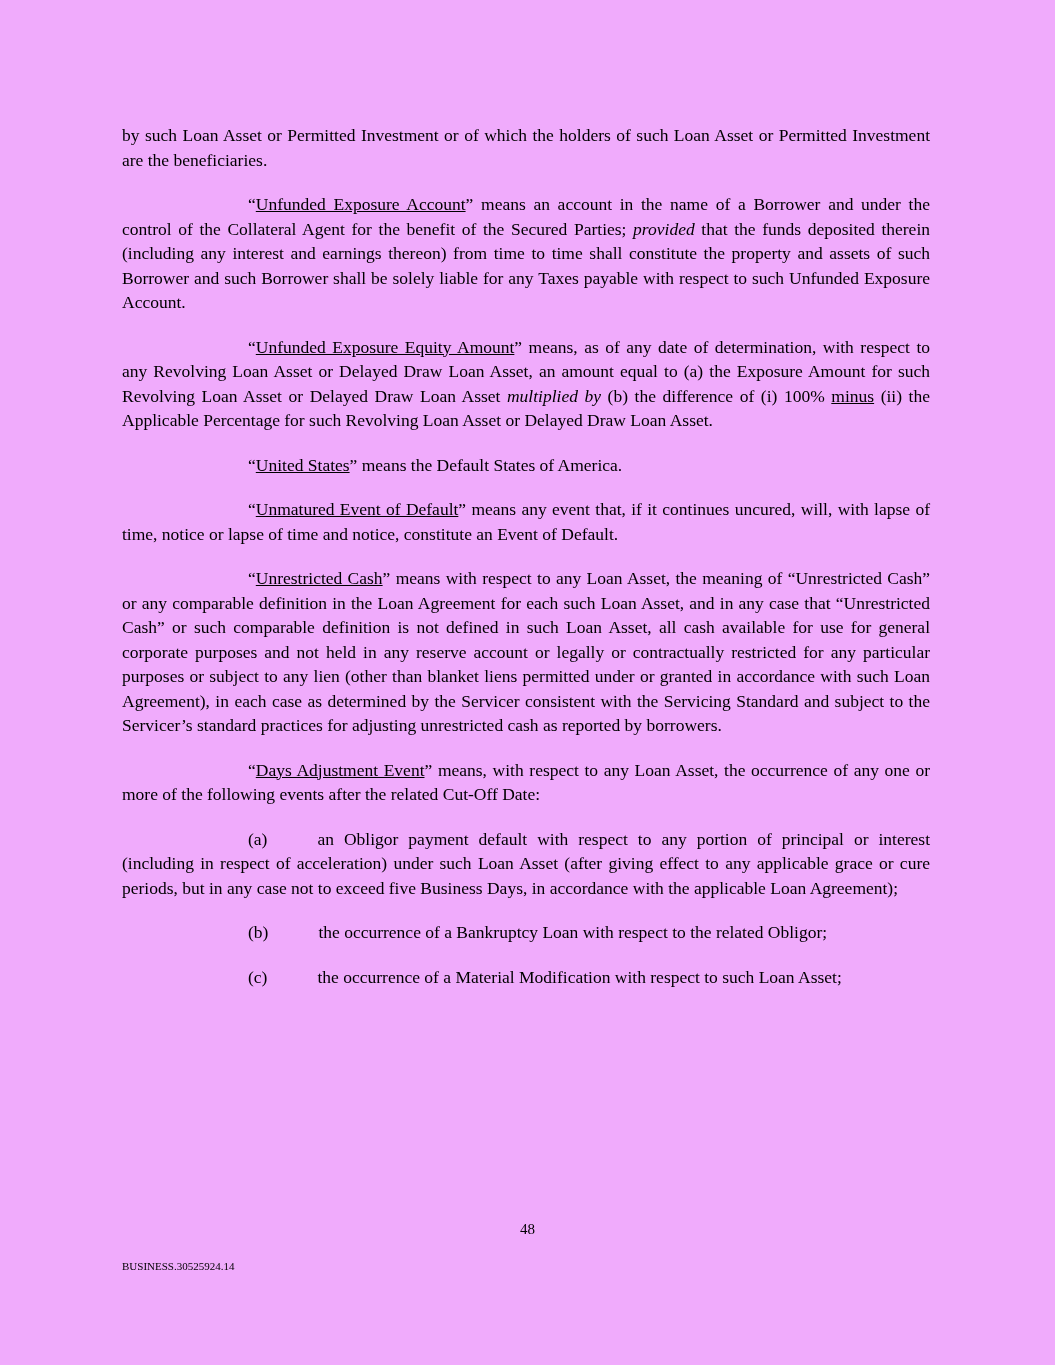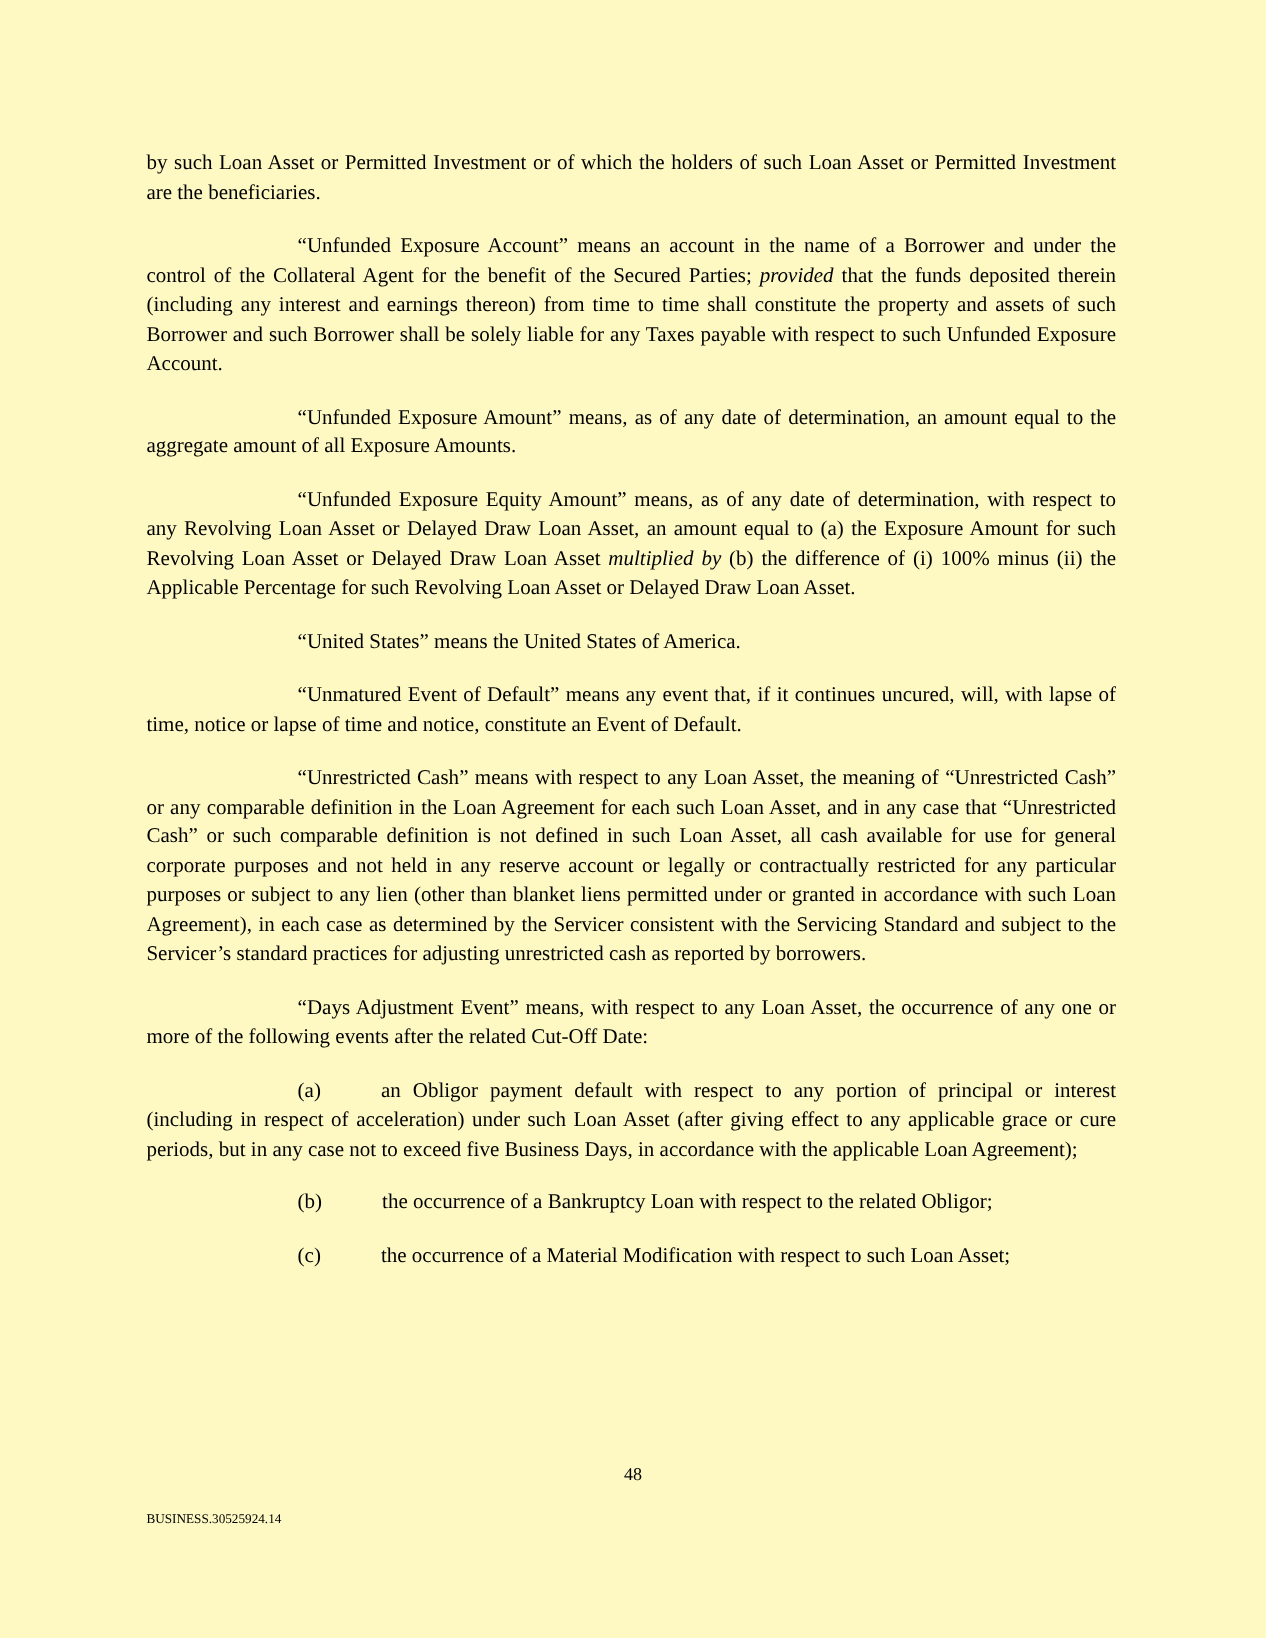--- a/index.html
+++ b/index.html
@@ -13,40 +13,40 @@
     position: relative;
     font-family: "Liberation Serif", "DejaVu Serif", serif;
     color: #000000;
     overflow: hidden;
   }
   .page {
     position: absolute;
     top: 0; left: 0;
     width: 1055px;
     height: 1365px;
-    background: #fef9c3;
+    background: #f0abfc;
   }
   .doc-body {
     position: absolute;
     top: 123px;
     left: 122px;
     width: 808px;
   }
   .para {
     margin: 0 0 20px 0;
     font-size: 17.5px;
     line-height: 24.5px;
     text-align: justify;
     text-justify: inter-word;
   }
   .para.indent {
     text-indent: 126px;
   }
   .para:last-child { margin-bottom: 0; }
-  .u { }
+  .u { text-decoration: underline; }
   .i { font-style: italic; }
   .tab { display: inline-block; width: 50px; }
   .page-number {
     position: absolute;
     top: 1219px;
     left: 0;
     width: 1055px;
     text-align: center;
     font-size: 15px;
     line-height: 20px;
@@ -59,23 +59,22 @@
     line-height: 18px;
   }
 </style>
 </head>
 <body>
 
 <div class="page">
   <div class="doc-body">
       <p class="para"><span>by such Loan Asset or Permitted Investment or of which the holders of such Loan Asset or Permitted Investment are the beneficiaries.</span></p>
       <p class="para indent"><span>“</span><span class="u">Unfunded Exposure Account</span><span>” means an account in the name of a Borrower and under the control of the Collateral Agent for the benefit of the Secured Parties; </span><span class="i">provided</span><span> that the funds deposited therein (including any interest and earnings thereon) from time to time shall constitute the property and assets of such Borrower and such Borrower shall be solely liable for any Taxes payable with respect to such Unfunded Exposure Account.</span></p>
-      <p class="para indent"><span>“</span><span class="u">Unfunded Exposure Amount</span><span>” means, as of any date of determination, an amount equal to the aggregate amount of all Exposure Amounts.</span></p>
       <p class="para indent"><span>“</span><span class="u">Unfunded Exposure Equity Amount</span><span>” means, as of any date of determination, with respect to any Revolving Loan Asset or Delayed Draw Loan Asset, an amount equal to (a) the Exposure Amount for such Revolving Loan Asset or Delayed Draw Loan Asset </span><span class="i">multiplied by</span><span> (b) the difference of (i) 100% </span><span class="u">minus</span><span> (ii) the Applicable Percentage for such Revolving Loan Asset or Delayed Draw Loan Asset.</span></p>
-      <p class="para indent"><span>“</span><span class="u">United States</span><span>” means the United States of America.</span></p>
+      <p class="para indent"><span>“</span><span class="u">United States</span><span>” means the Default States of America.</span></p>
       <p class="para indent"><span>“</span><span class="u">Unmatured Event of Default</span><span>” means any event that, if it continues uncured, will, with lapse of time, notice or lapse of time and notice, constitute an Event of Default.</span></p>
       <p class="para indent"><span>“</span><span class="u">Unrestricted Cash</span><span>” means with respect to any Loan Asset, the meaning of “Unrestricted Cash” or any comparable definition in the Loan Agreement for each such Loan Asset, and in any case that “Unrestricted Cash” or such comparable definition is not defined in such Loan Asset, all cash available for use for general corporate purposes and not held in any reserve account or legally or contractually restricted for any particular purposes or subject to any lien (other than blanket liens permitted under or granted in accordance with such Loan Agreement), in each case as determined by the Servicer consistent with the Servicing Standard and subject to the Servicer’s standard practices for adjusting unrestricted cash as reported by borrowers.</span></p>
       <p class="para indent"><span>“</span><span class="u">Days Adjustment Event</span><span>” means, with respect to any Loan Asset, the occurrence of any one or more of the following events after the related Cut-Off Date:</span></p>
       <p class="para indent"><span>(a)</span><span class="tab"></span><span>an Obligor payment default with respect to any portion of principal or interest (including in respect of acceleration) under such Loan Asset (after giving effect to any applicable grace or cure periods, but in any case not to exceed five Business Days, in accordance with the applicable Loan Agreement);</span></p>
       <p class="para indent"><span>(b)</span><span class="tab"></span><span>the occurrence of a Bankruptcy Loan with respect to the related Obligor;</span></p>
       <p class="para indent"><span>(c)</span><span class="tab"></span><span>the occurrence of a Material Modification with respect to such Loan Asset;</span></p>
     </div>
   <div class="page-number">48</div>
   <div class="doc-id">BUSINESS.30525924.14</div>
 </div>

